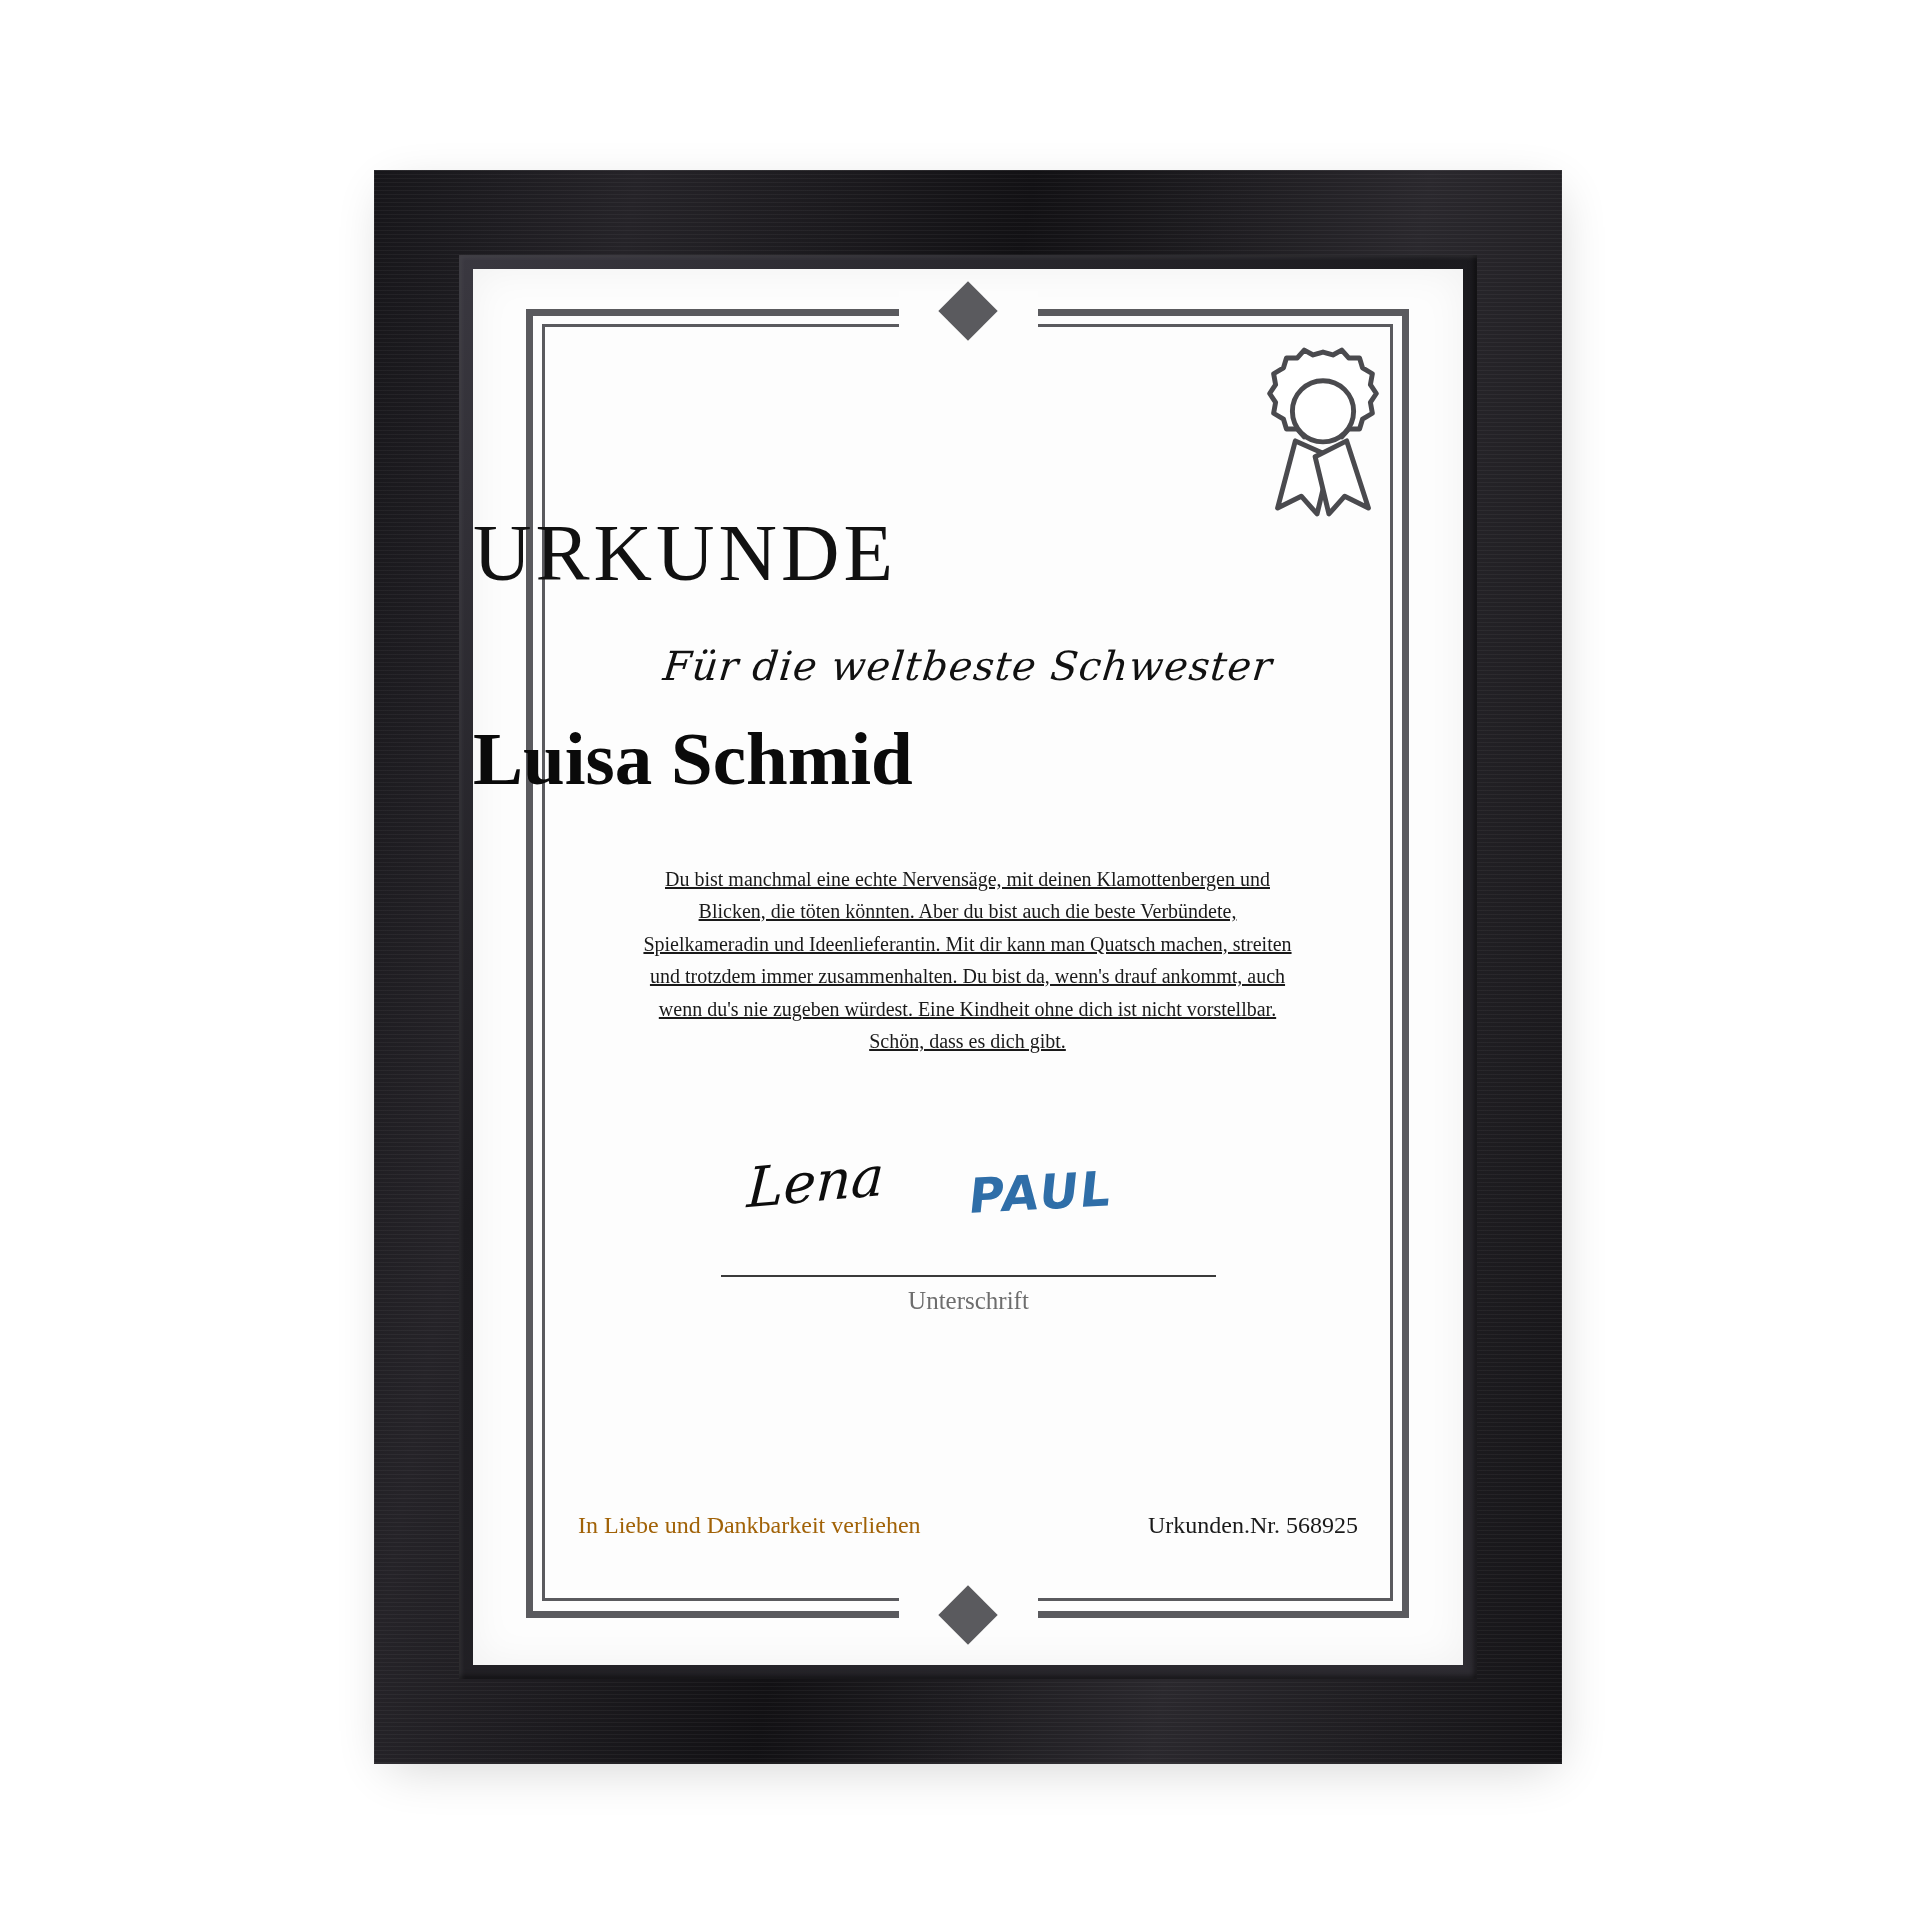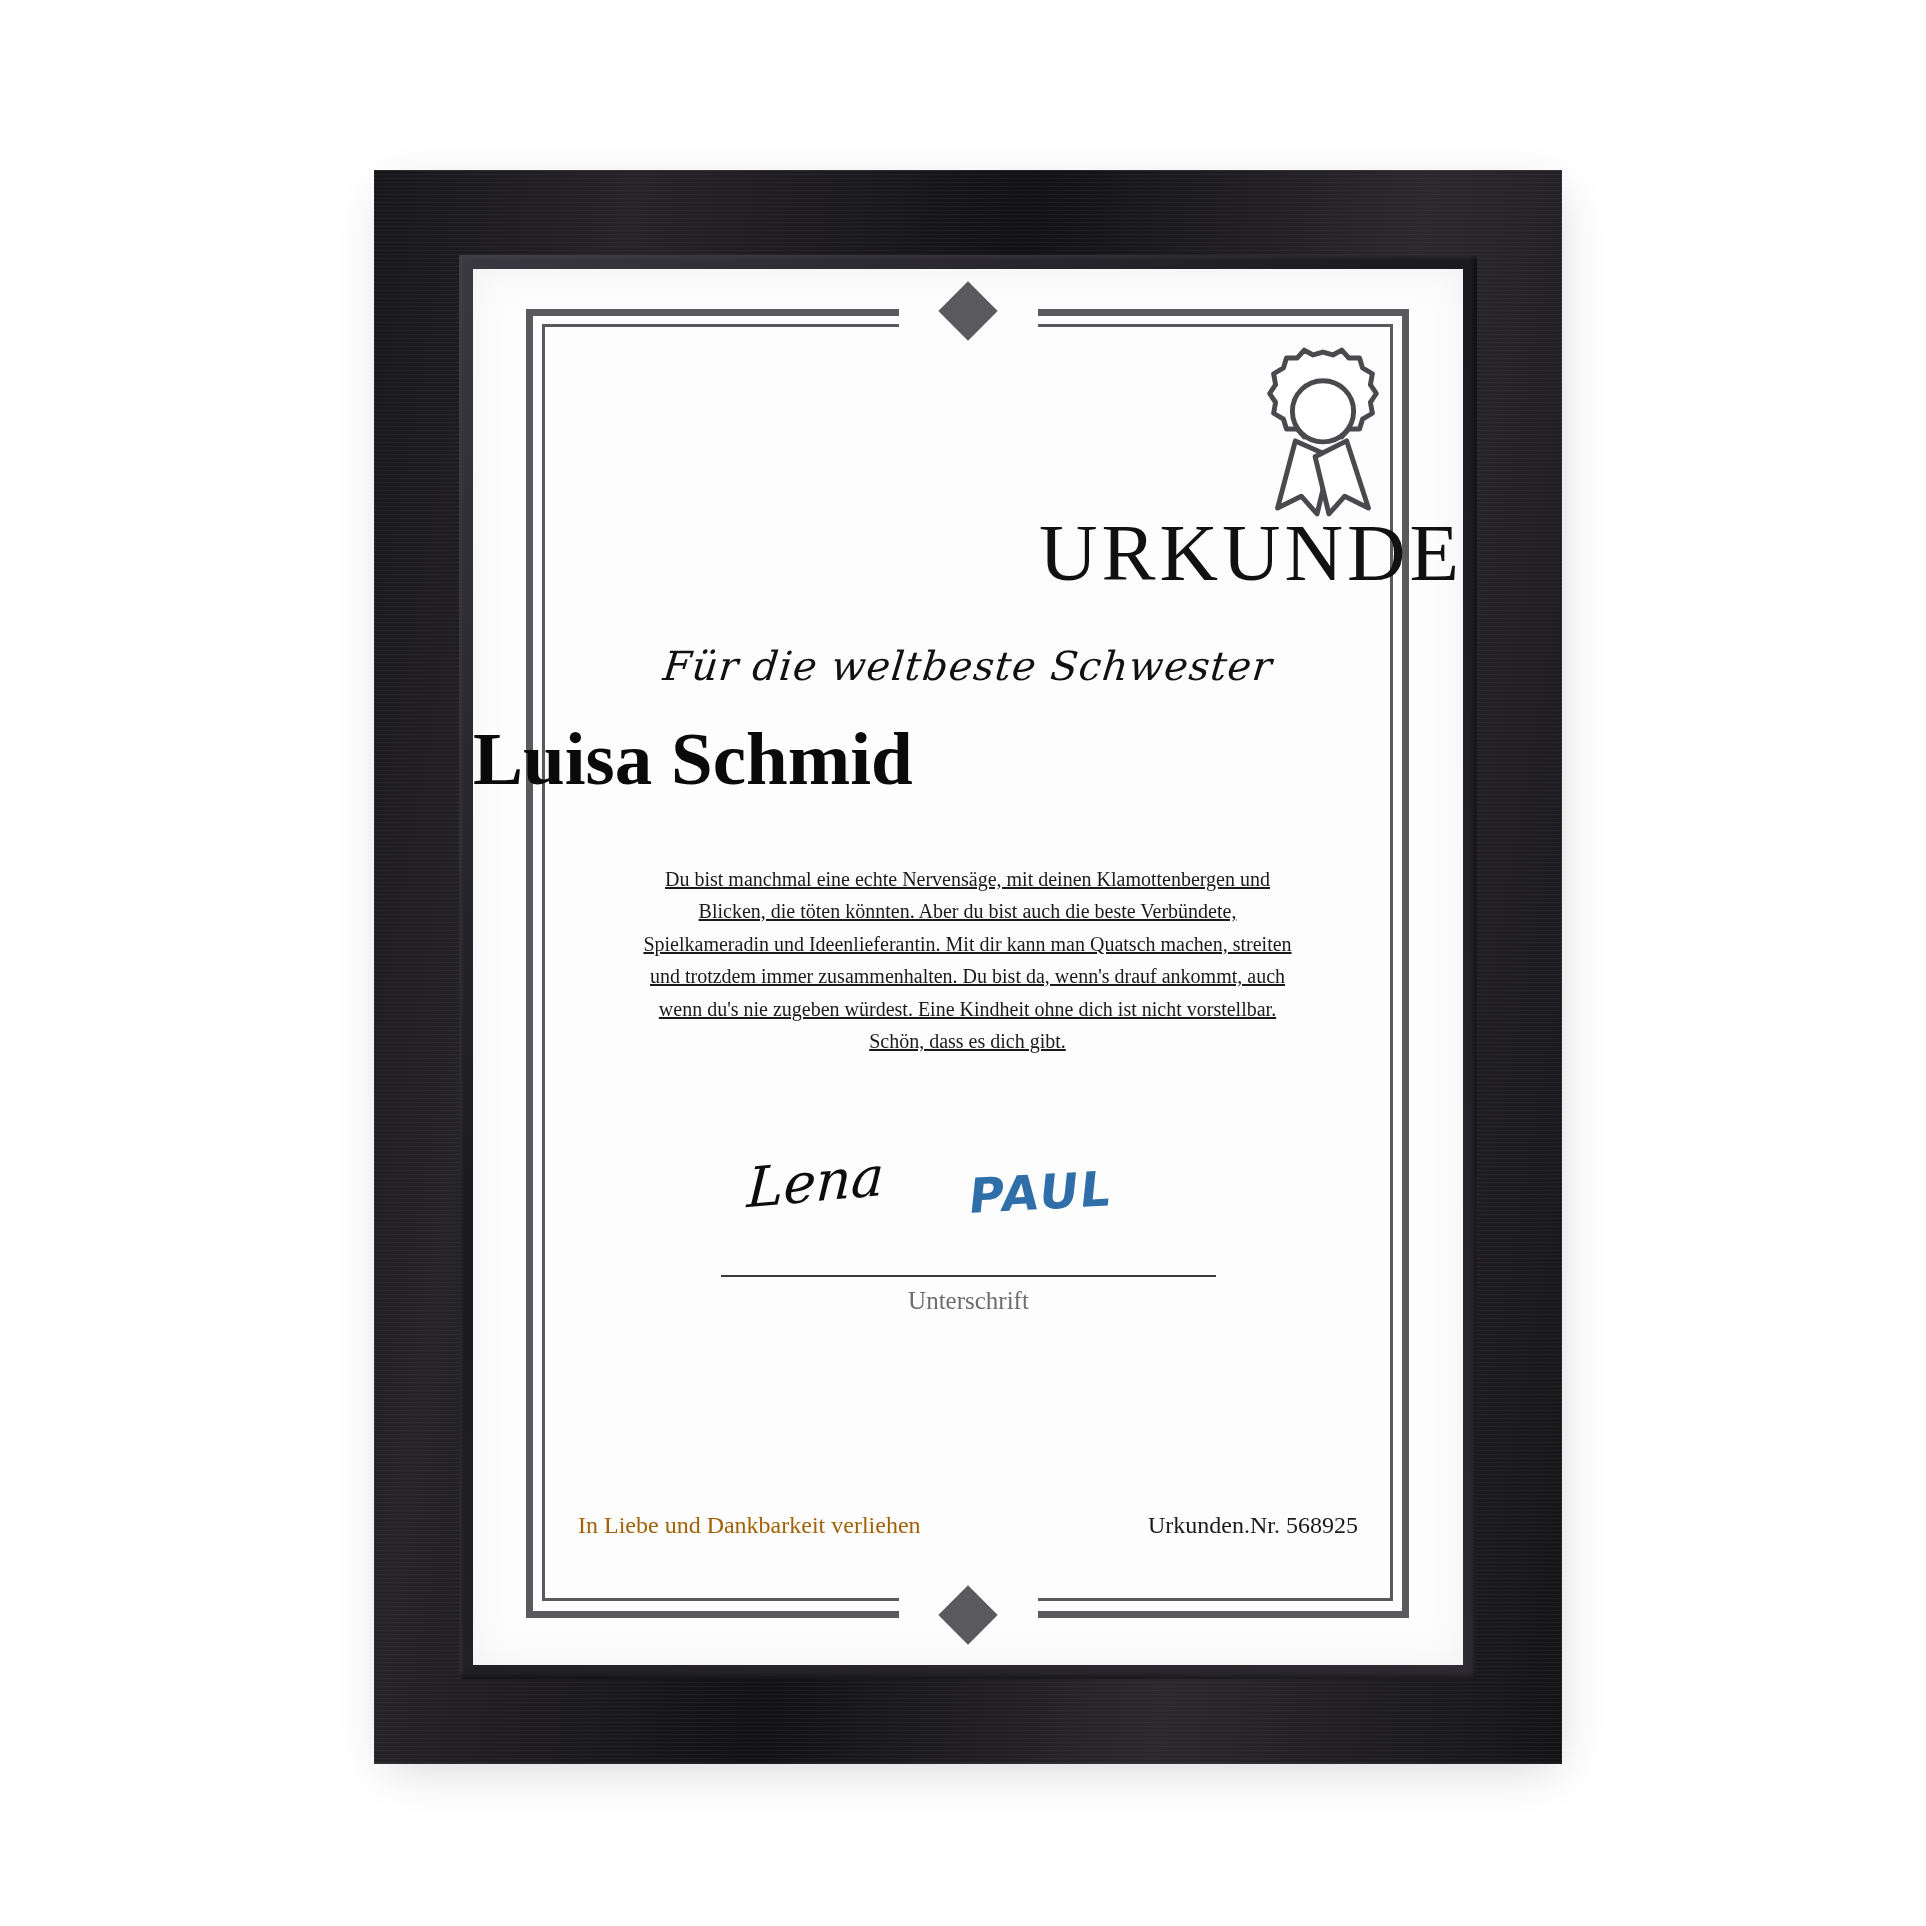--- a/index.html
+++ b/index.html
@@ -129,21 +129,21 @@
     width: 158px;
     height: 198px;
   }
 
   
   #cert-title {
     position: absolute;
     top: 238px;
     left: 0;
     width: 990px;
-    text-align: right;
+    text-align: left;
     font-family: "Liberation Serif", serif;
     font-size: 81px;
     letter-spacing: 4px;
     color: #111;
     font-weight: 400;
   }
 
   #cert-subtitle {
     position: absolute;
     top: 374px;

